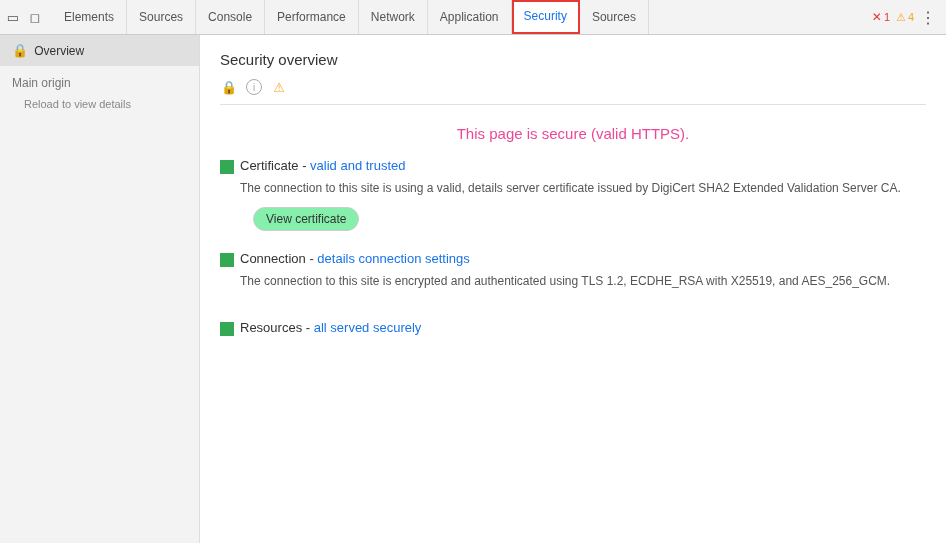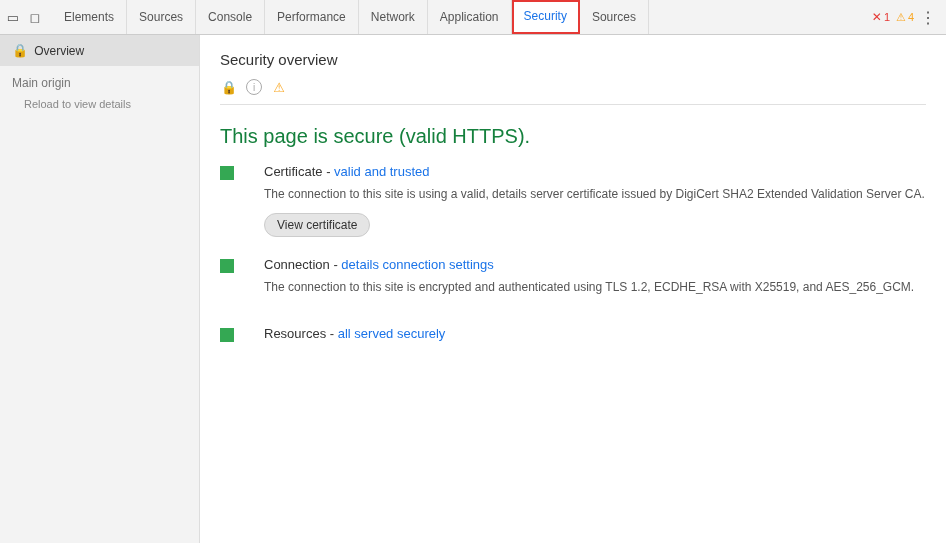--- a/index.html
+++ b/index.html
@@ -46,33 +46,33 @@
     .overview-header { padding: 16px 20px 0; }
     .overview-title { font-size: 15px; font-weight: 400; color: #333; margin-bottom: 10px; }
     .status-icons { display: flex; gap: 8px; align-items: center; margin-bottom: 0; padding-bottom: 8px; border-bottom: 1px solid #e0e0e0; }
     .status-icon { width: 18px; height: 18px; display: flex; align-items: center; justify-content: center; font-size: 13px; cursor: pointer; }
     .status-icon.lock { color: #34a853; }
     .status-icon.info { color: #aaa; border: 1px solid #aaa; border-radius: 50%; font-size: 10px; width: 16px; height: 16px; }
     .status-icon.warn { color: #f9a825; }
 
     
     .secure-message {
-      color: #15803d; font-size: 20px; font-weight: 400; padding: 20px 20px 16px;
+      color: #ec4899; font-size: 15px; font-weight: 400; padding: 20px 20px 16px; text-align: center;
     }
 
     
-    .sec-section { display: flex; gap: 30px; padding: 0 20px 20px; }
+    .sec-section { display: flex; gap: 6px; padding: 0 20px 20px; }
     .sec-indicator { width: 14px; height: 14px; background: #34a853; flex-shrink: 0; margin-top: 2px; }
     .sec-body { flex: 1; }
     .sec-title { font-size: 13px; color: #333; margin-bottom: 6px; }
     .sec-title-link { color: #1a73e8; text-decoration: none; cursor: pointer; }
     .sec-desc { font-size: 12px; color: #555; line-height: 1.5; margin-bottom: 10px; }
     .view-cert-btn {
-      border: 1px solid #ccc; background: #e5e5e5; padding: 4px 12px;
-      font-size: 12px; cursor: pointer; color: #333; border-radius: 12px;
+      border: 1px solid #ccc; background: #86efac; padding: 4px 12px;
+      font-size: 12px; cursor: pointer; color: #333; border-radius: 12px; margin-left: 13px;
     }
   </style>
 </head>
 <body>
 
 <div class="toolbar">
   <div class="toolbar-icons">
     <div class="toolbar-icon">▭</div>
     <div class="toolbar-icon">◻</div>
   </div>

